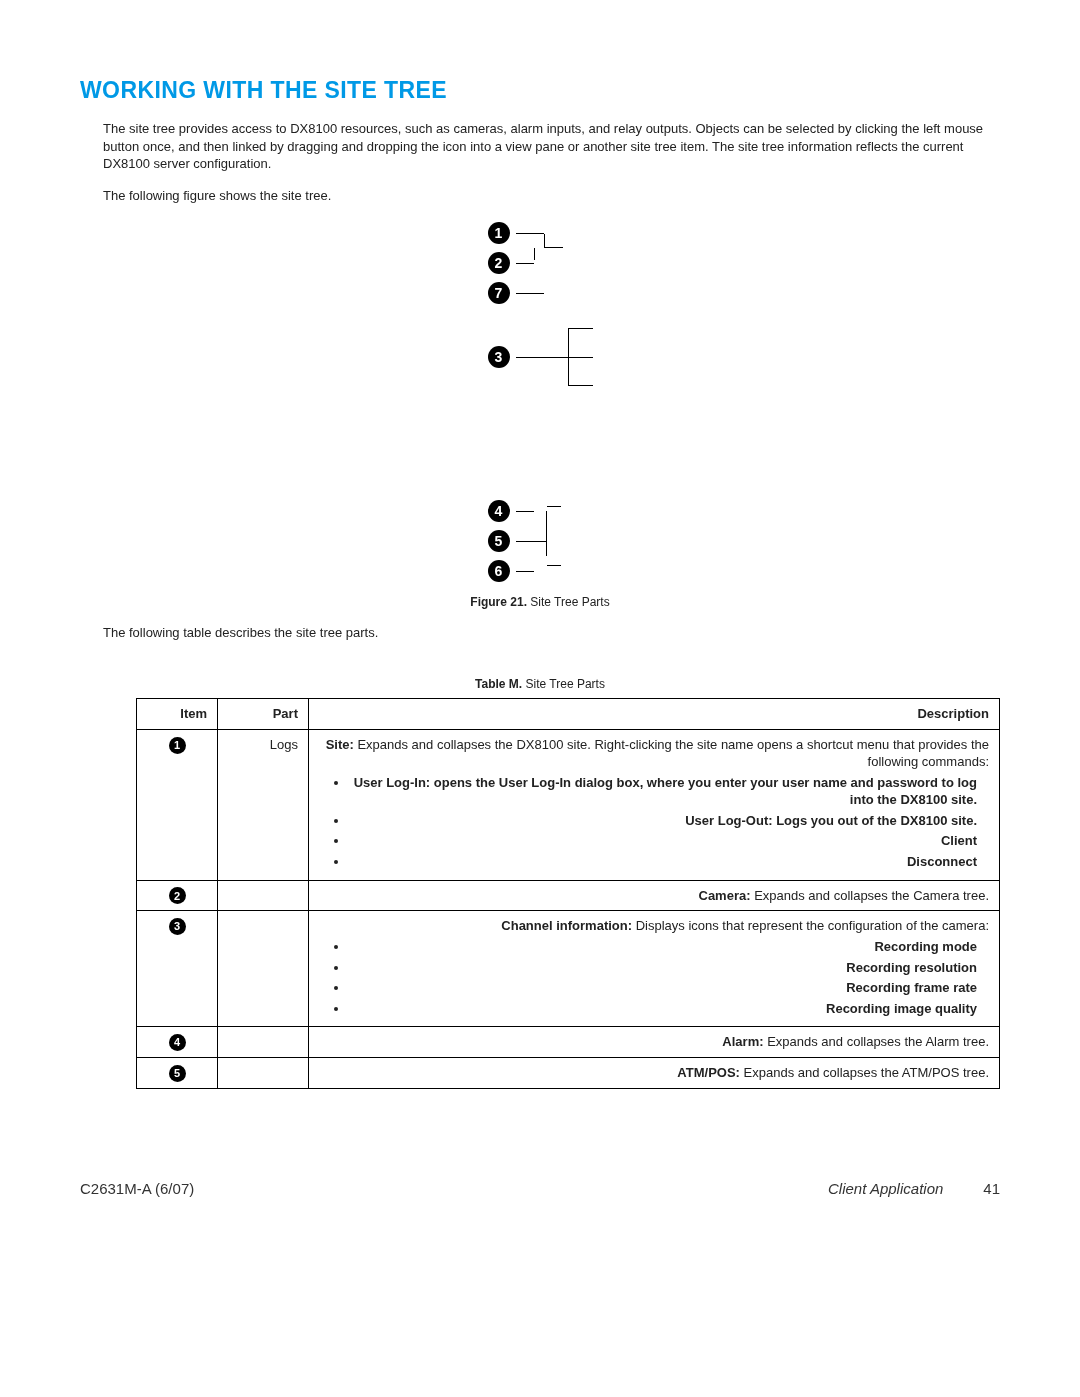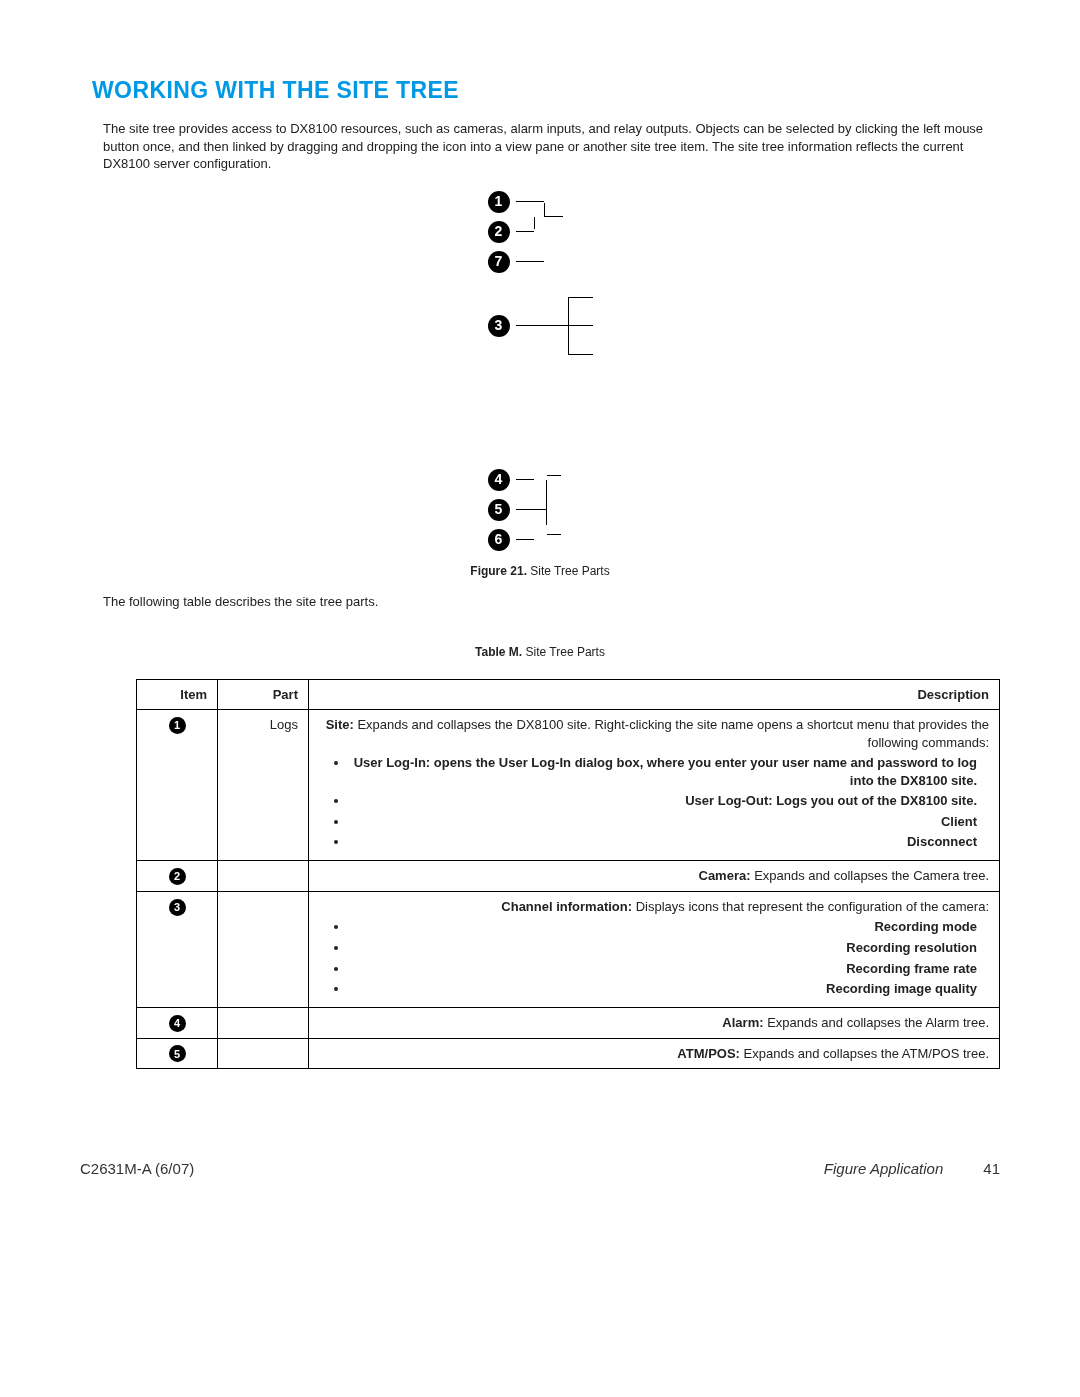--- a/index.html
+++ b/index.html
@@ -12,34 +12,34 @@
     box-sizing: border-box;
     line-height: 1.35;
   }
   h1.section-title {
     color: #0099e6;
     font-family: "Arial Narrow", Arial, sans-serif;
     font-stretch: condensed;
     font-weight: 700;
     font-size: 23px;
     letter-spacing: 0.4px;
-    margin: 0 0 14px 12px;
+    margin: 0 0 14px 0;
   }
   .intro, .caption-line, .table-intro {
     margin-left: 23px;
   }
   .intro p { margin: 0 0 14px 0; }
   .table-intro p { margin: 14px 0 34px 0; }
 
   .figure-wrap {
     text-align: center;
     margin: 12px 0 8px 0;
   }
   .figure-caption { font-size: 12px; margin-top: 8px; }
-  .table-caption  { font-size: 12px; text-align:center; margin-bottom:18px; }
+  .table-caption  { font-size: 12px; text-align:center; margin-bottom:6px; }
   .figure-caption b, .table-caption b { font-weight: 700; }
 
   
   .co {
     display: inline-flex;
     width: 22px; height: 22px;
     background: #000; color: #fff;
     border-radius: 50%;
     align-items: center; justify-content: center;
     font-weight: 700; font-size: 14px;
@@ -97,20 +97,21 @@
   .footer .right { display:flex; gap:40px; }
   .footer .sect { font-style: italic; }
 </style>
 </head>
 <body>
 
 <h1 class="section-title">WORKING WITH THE SITE TREE</h1>
 
 <div class="intro">
   <p>The site tree provides access to DX8100 resources, such as cameras, alarm inputs, and relay outputs. Objects can be selected by clicking the left mouse button once, and then linked by dragging and dropping the icon into a view pane or another site tree item. The site tree information reflects the current DX8100 server configuration.</p>
+  <p>The following figure shows the site tree.</p>
 </div>
 
 <div class="figure-wrap">
   <div class="diagram">
     
     <div class="group">
       <div class="dg-row">
         <span class="co">1</span>
         <span class="stub"></span>
         <span class="riser" style="height:14px; align-self:flex-end;"></span>
@@ -241,16 +242,16 @@
         <td>
           <div class="desc-lead"><b>ATM/POS:</b> Expands and collapses the ATM/POS tree.</div>
         </td>
       </tr>
     </tbody>
 </table>
 
 <div class="footer">
   <span>C2631M-A (6/07)</span>
   <span class="right">
-    <span class="sect">Figure Application</span>
+    <span class="sect">Client Application</span>
     <span>41</span>
   </span>
 </div>
 
 </body></html>

